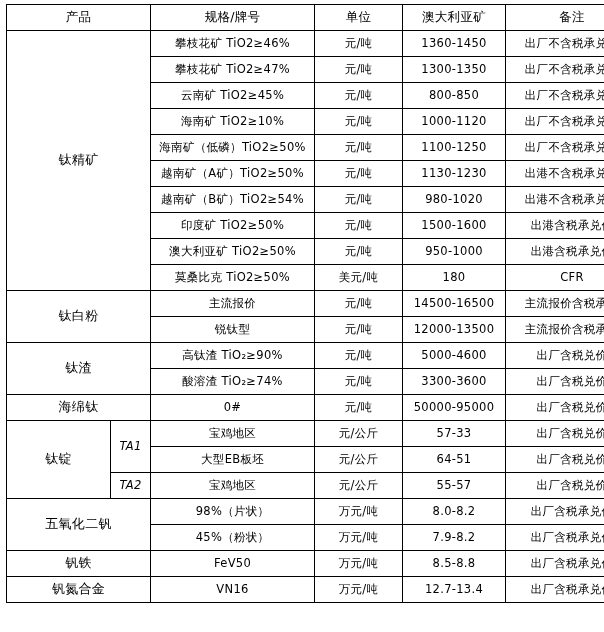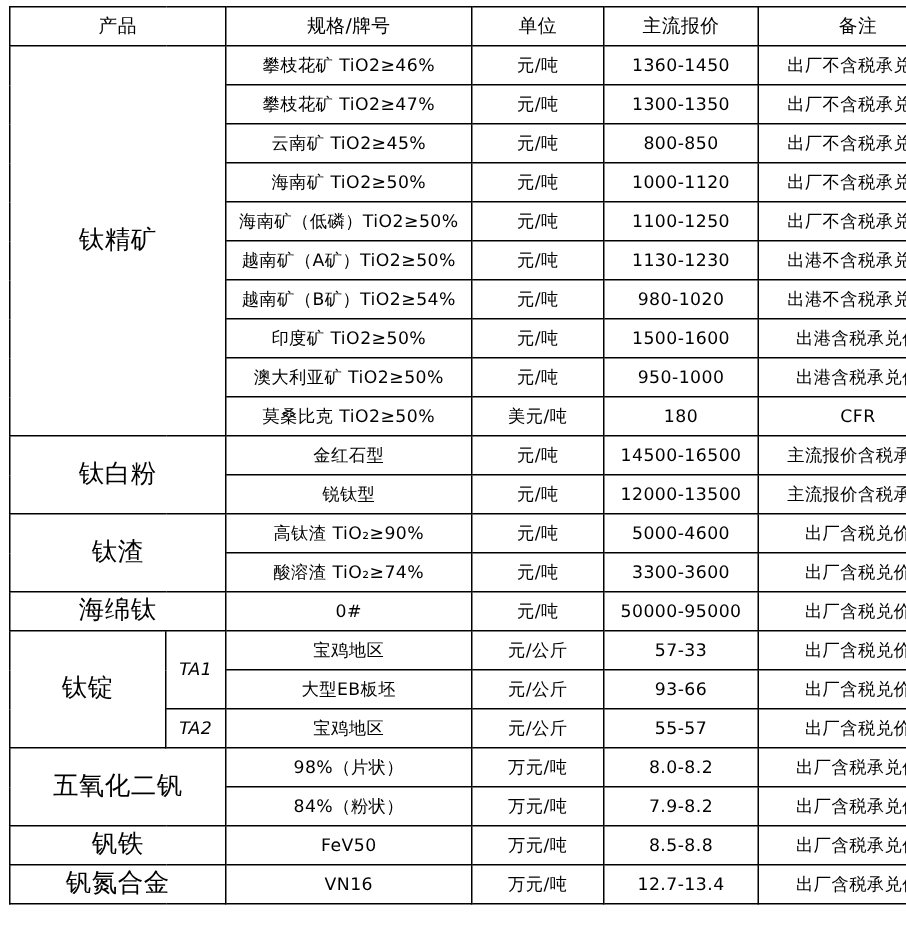--- a/index.html
+++ b/index.html
@@ -36,21 +36,21 @@
     line-height: 1.15;
     font-weight: normal;
     white-space: nowrap;
     letter-spacing: 0.3px;
   }
   thead td {
     font-size: 12.5px;
     height: 27px;
   }
   .cat-cell {
-    font-size: 17px;
+    font-size: 13px;
   }
   .grade-cell {
     font-size: 11.5px;
     font-style: italic;
   }
   .spec-cell {
     font-size: 11.5px;
   }
   .unit-cell, .price-cell, .note-cell {
     font-size: 11.5px;
@@ -73,21 +73,21 @@
       <col class="c-spec">
       <col class="c-unit">
       <col class="c-price">
       <col class="c-note">
     </colgroup>
     <thead>
       <tr>
         <td colspan="2">产品</td>
         <td>规格/牌号</td>
         <td>单位</td>
-        <td>主流报价</td>
+        <td>澳大利亚矿</td>
         <td>备注</td>
       </tr>
     </thead>
     <tbody id="table-body">
         <tr>
           <td class="cat-cell" colspan="2" rowspan="10">钛精矿</td>
           <td class="spec-cell">攀枝花矿 TiO2≥46%</td>
           <td class="unit-cell">元/吨</td>
           <td class="price-cell">1360-1450</td>
           <td class="note-cell">出厂不含税承兑价</td>
@@ -98,21 +98,21 @@
           <td class="price-cell">1300-1350</td>
           <td class="note-cell">出厂不含税承兑价</td>
         </tr>
         <tr>
           <td class="spec-cell">云南矿 TiO2≥45%</td>
           <td class="unit-cell">元/吨</td>
           <td class="price-cell">800-850</td>
           <td class="note-cell">出厂不含税承兑价</td>
         </tr>
         <tr>
-          <td class="spec-cell">海南矿 TiO2≥50%</td>
+          <td class="spec-cell">海南矿 TiO2≥10%</td>
           <td class="unit-cell">元/吨</td>
           <td class="price-cell">1000-1120</td>
           <td class="note-cell">出厂不含税承兑价</td>
         </tr>
         <tr>
           <td class="spec-cell">海南矿（低磷）TiO2≥50%</td>
           <td class="unit-cell">元/吨</td>
           <td class="price-cell">1100-1250</td>
           <td class="note-cell">出厂不含税承兑价</td>
         </tr>
@@ -141,21 +141,21 @@
           <td class="note-cell">出港含税承兑价</td>
         </tr>
         <tr>
           <td class="spec-cell">莫桑比克 TiO2≥50%</td>
           <td class="unit-cell">美元/吨</td>
           <td class="price-cell">180</td>
           <td class="note-cell">CFR</td>
         </tr>
         <tr>
           <td class="cat-cell" colspan="2" rowspan="2">钛白粉</td>
-          <td class="spec-cell">金红石型</td>
+          <td class="spec-cell">主流报价</td>
           <td class="unit-cell">元/吨</td>
           <td class="price-cell">14500-16500</td>
           <td class="note-cell">主流报价含税承兑</td>
         </tr>
         <tr>
           <td class="spec-cell">锐钛型</td>
           <td class="unit-cell">元/吨</td>
           <td class="price-cell">12000-13500</td>
           <td class="note-cell">主流报价含税承兑</td>
         </tr>
@@ -183,39 +183,39 @@
           <td class="cat-cell" rowspan="3">钛锭</td>
           <td class="grade-cell" rowspan="2">TA1</td>
           <td class="spec-cell">宝鸡地区</td>
           <td class="unit-cell">元/公斤</td>
           <td class="price-cell">57-33</td>
           <td class="note-cell">出厂含税兑价</td>
         </tr>
         <tr>
           <td class="spec-cell">大型EB板坯</td>
           <td class="unit-cell">元/公斤</td>
-          <td class="price-cell">93-66</td>
+          <td class="price-cell">64-51</td>
           <td class="note-cell">出厂含税兑价</td>
         </tr>
         <tr>
           <td class="grade-cell">TA2</td>
           <td class="spec-cell">宝鸡地区</td>
           <td class="unit-cell">元/公斤</td>
           <td class="price-cell">55-57</td>
           <td class="note-cell">出厂含税兑价</td>
         </tr>
         <tr>
           <td class="cat-cell" colspan="2" rowspan="2">五氧化二钒</td>
           <td class="spec-cell">98%（片状）</td>
           <td class="unit-cell">万元/吨</td>
           <td class="price-cell">8.0-8.2</td>
           <td class="note-cell">出厂含税承兑价</td>
         </tr>
         <tr>
-          <td class="spec-cell">84%（粉状）</td>
+          <td class="spec-cell">45%（粉状）</td>
           <td class="unit-cell">万元/吨</td>
           <td class="price-cell">7.9-8.2</td>
           <td class="note-cell">出厂含税承兑价</td>
         </tr>
         <tr>
           <td class="cat-cell" colspan="2" rowspan="1">钒铁</td>
           <td class="spec-cell">FeV50</td>
           <td class="unit-cell">万元/吨</td>
           <td class="price-cell">8.5-8.8</td>
           <td class="note-cell">出厂含税承兑价</td>

